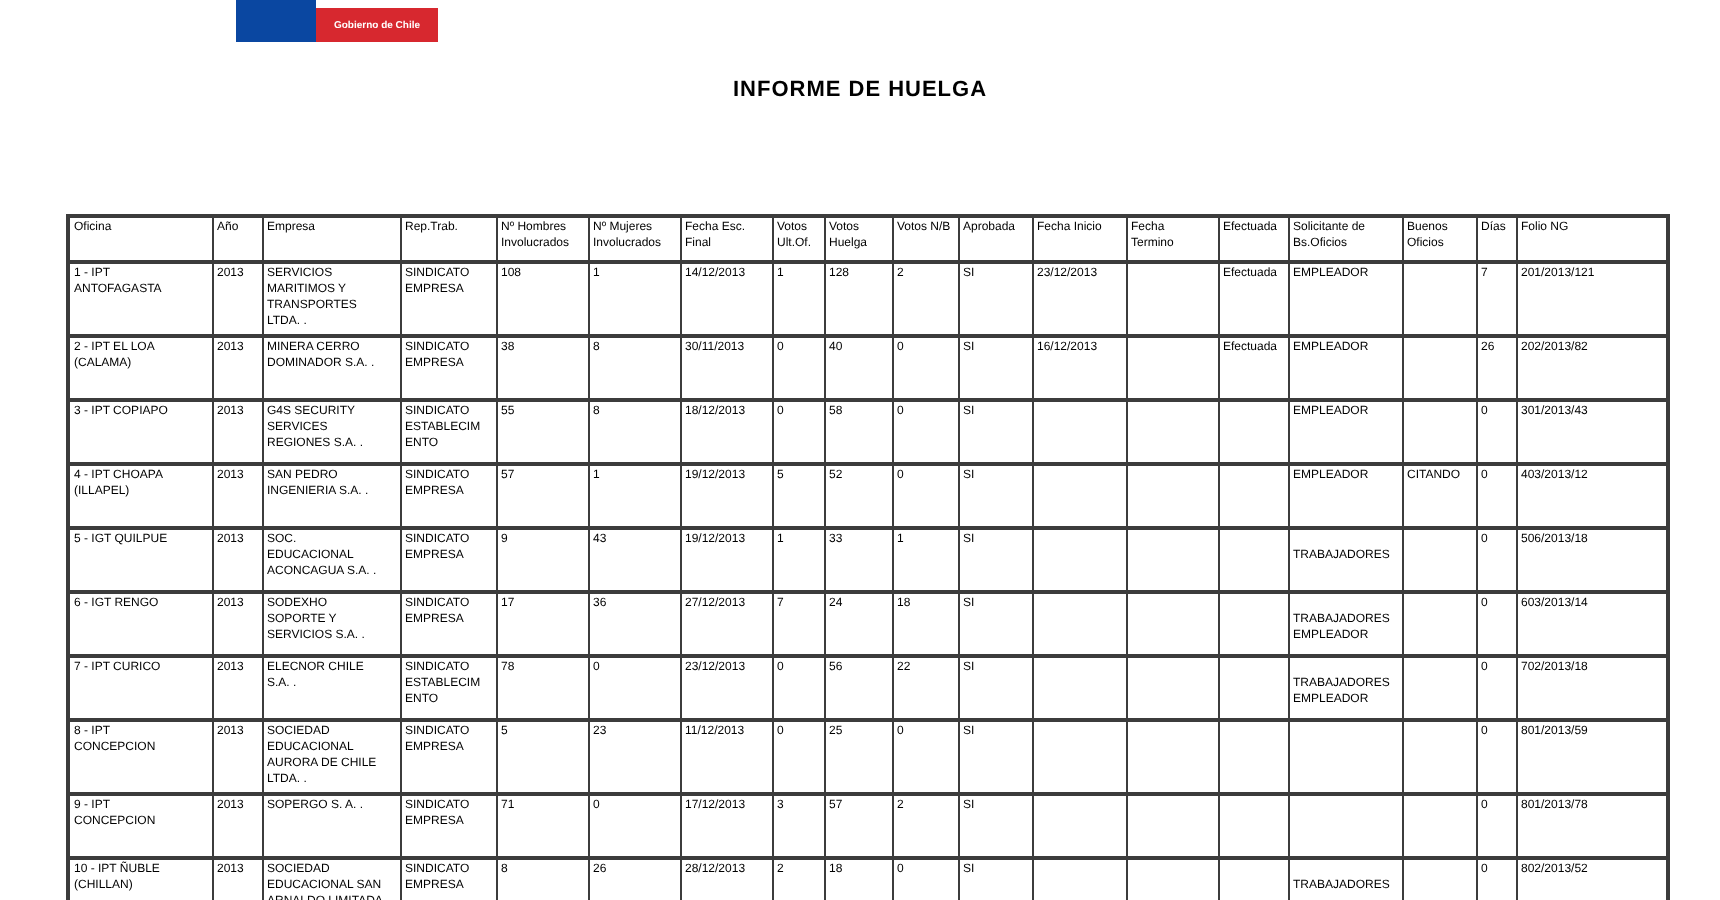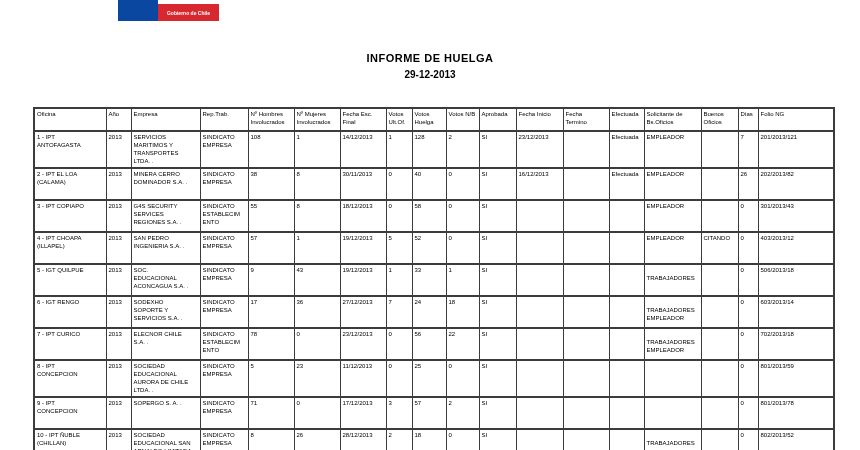--- a/index.html
+++ b/index.html
@@ -12,21 +12,21 @@
     color:#000;
   }
   
   .logo{position:absolute;top:0;left:118px;height:22px;}
   .logo-blue{position:absolute;top:0;left:0;width:40px;height:21px;background:#0a47a1;}
   .logo-red{position:absolute;top:4px;left:40px;width:61px;height:17px;background:#d7282f;
             display:flex;align-items:center;justify-content:center;}
   .logo-red span{color:#fff;font-size:5px;font-weight:bold;white-space:nowrap;}
   
   .title{position:absolute;top:39px;left:0;width:100%;text-align:center;
-         font-size:11px;font-weight:bold;letter-spacing:.5px;margin-top:13px;}
+         font-size:11px;font-weight:bold;letter-spacing:.5px;}
   .rdate{position:absolute;top:69px;left:0;width:100%;text-align:center;
          font-size:10px;font-weight:bold;}
   
   .tblwrap{position:absolute;top:107px;left:33px;width:800px;}
   table{border-collapse:collapse;table-layout:fixed;width:800px;
         font-size:6px;line-height:8px;}
   th,td{
     border:1px solid #3c3c3c;
     border-bottom-width:2px;
     vertical-align:top;
@@ -46,21 +46,20 @@
 <div class="page">
 
   <div class="logo">
     <div class="logo-blue"></div>
     <div class="logo-red">
       <span>Gobierno de Chile</span>
     </div>
   </div>
 
   <div class="title">INFORME DE HUELGA</div>
-  <div class="rdate">29-12-2013</div>
 
   <div class="tblwrap">
     <table>
       <colgroup id="cols">
           <col style="width: 72px;">
           <col style="width: 25px;">
           <col style="width: 69px;">
           <col style="width: 48px;">
           <col style="width: 46px;">
           <col style="width: 46px;">

